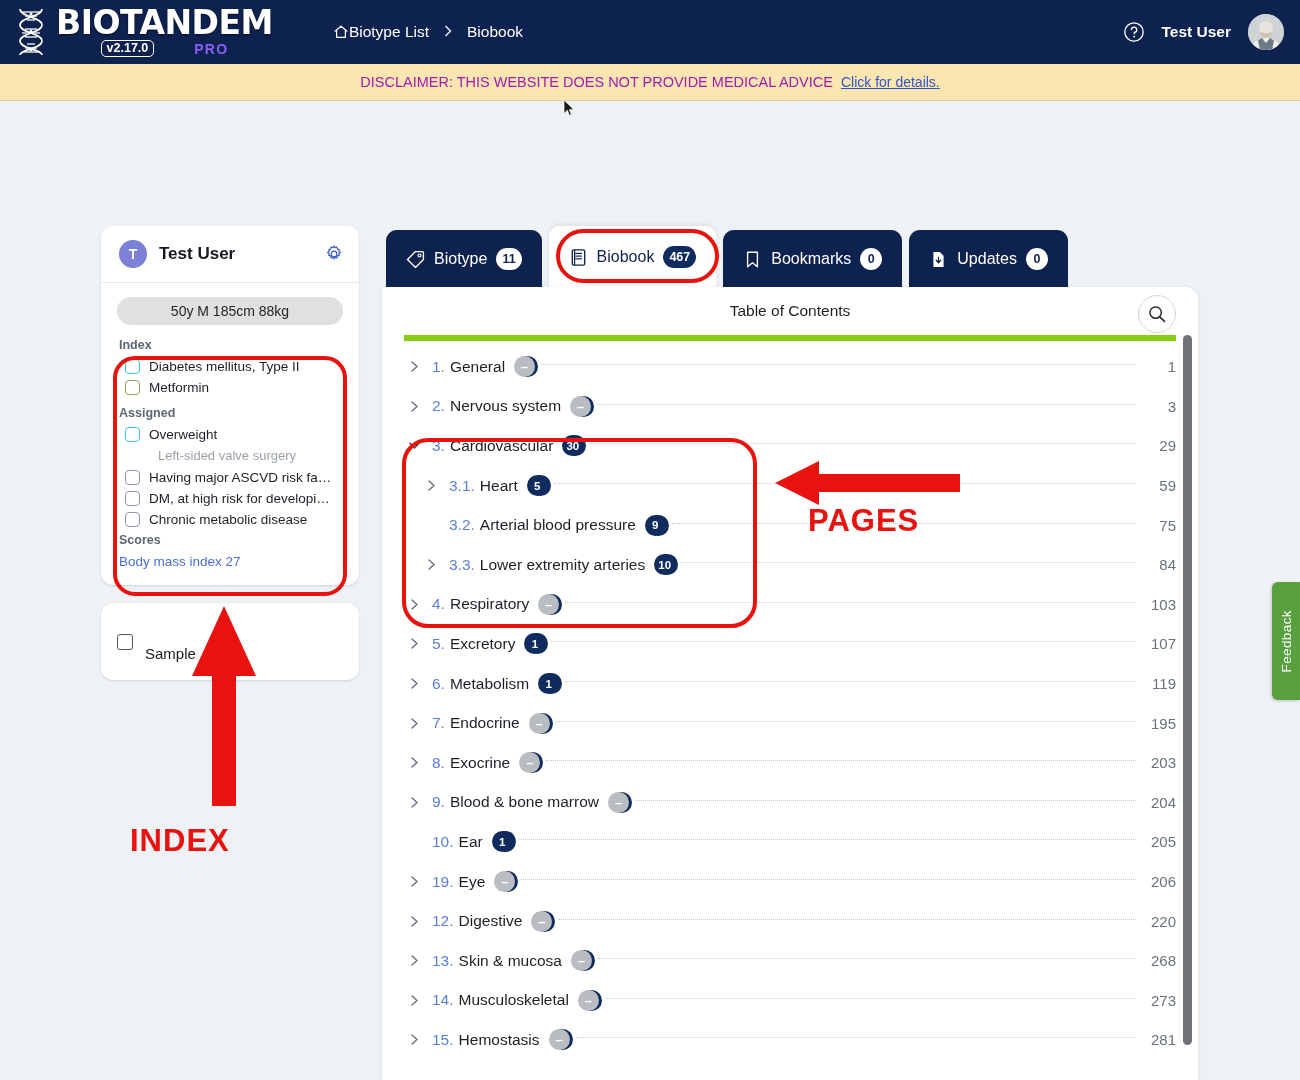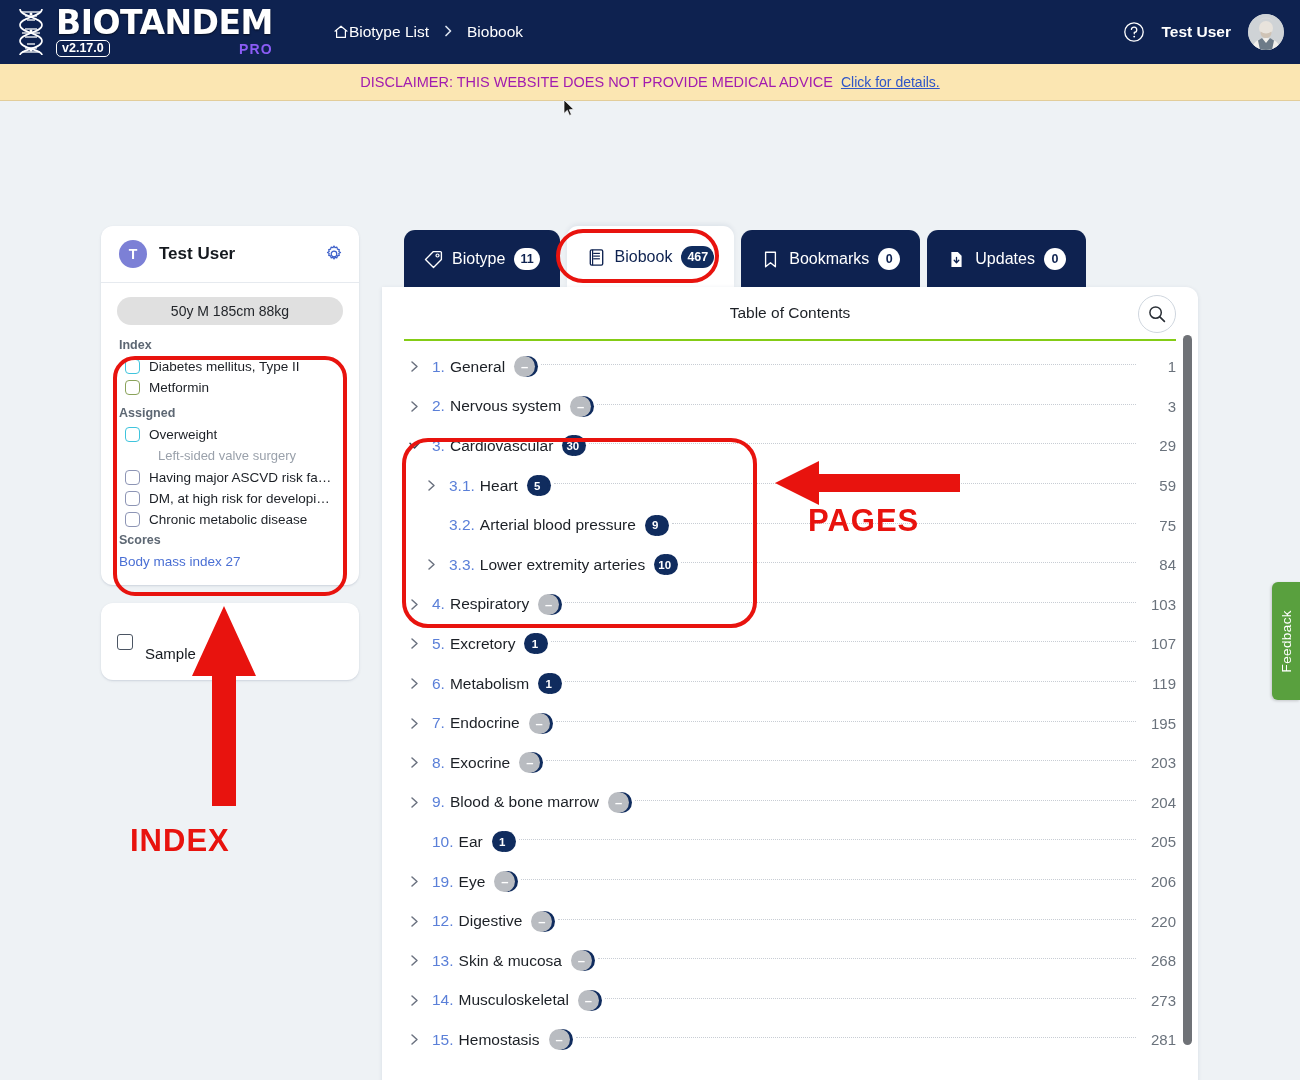--- a/index.html
+++ b/index.html
@@ -18,21 +18,21 @@
   }
   #logo-block { display: flex; align-items: center; padding-left: 14px; }
   #helix-icon { width: 34px; height: 50px; flex: none; }
   #logo-text-wrap { margin-left: 8px; position: relative; }
   #logo-wordmark {
     font-family: "DejaVu Sans", sans-serif;
     font-weight: bold; font-size: 33px; letter-spacing: -0.5px;
     color: #ffffff; line-height: 32px;
     text-shadow: 0 1px 2px rgba(0,0,0,.6);
   }
-  #logo-sub { display: flex; align-items: flex-end; justify-content: space-between; margin-top: 1px; }
+  #logo-sub { display: flex; align-items: flex-end; justify-content: center; margin-top: 1px; }
   #logo-version {
     border: 1.5px solid #fff; border-radius: 5px; color: #fff;
     font-size: 12.5px; font-weight: bold; padding: 0px 5px 1px; line-height: 14px;
   }
   #logo-pro {
     color: #8b5cf6; font-weight: bold; font-size: 14px; letter-spacing: 1.2px;
     margin-left: 40px;
   }
 
   #breadcrumb { display: flex; align-items: center; margin-left: 60px; gap: 13px; }
@@ -120,21 +120,21 @@
   #score-row { font-size: 13.5px; color: #4a6fd4; margin-left: 2px; cursor: pointer; }
 
   #sample-card { margin-top: 18px; padding: 18px 16px; display: flex; align-items: center; }
   #sample-chk {
     width: 16px; height: 16px; border: 1.6px solid #4b5563; border-radius: 3px;
     background: #fff; flex: none; cursor: pointer;
   }
   #sample-label { font-size: 15px; color: #15191f; margin-left: 12px; margin-top: 24px; }
 
   
-  #tabs { position: absolute; left: 404px; top: 125px; display: flex; align-items: flex-end; }
+  #tabs { position: absolute; left: 386px; top: 125px; display: flex; align-items: flex-end; }
   .tab {
     background: #0e2250; color: #fff; border-radius: 11px 11px 0 0;
     height: 58px; display: flex; align-items: center; gap: 9px;
     padding: 0 20px; cursor: pointer; margin-right: 7px;
     font-size: 16px;
   }
   .tab.active {
     background: #ffffff; color: #0e2250; height: 62px;
     box-shadow: 0 -2px 5px rgba(20,40,80,.07);
   }
@@ -148,21 +148,21 @@
 
   
   #main-panel {
     position: absolute; left: 382px; top: 186px; width: 816px; height: 873px;
     background: #fff; border-radius: 0 12px 12px 12px;
     box-shadow: 0 1px 4px rgba(20,40,80,.10);
     overflow: hidden;
   }
   #toc-head {
     height: 54px; position: relative; display: flex; align-items: center;
-    justify-content: center; border-bottom: 2px solid #84cc16; margin: 0 22px;
+    justify-content: center; border-bottom: 6px solid #84cc16; margin: 0 22px;
   }
   #toc-title { font-size: 15.5px; color: #1c2026; }
   #toc-search {
     position: absolute; right: 0; top: 8px; width: 38px; height: 38px;
     border: 1px solid #cfd6de; border-radius: 50%;
     display: flex; align-items: center; justify-content: center; cursor: pointer;
     background: #fff;
   }
 
   #toc-list { padding: 6px 22px 0 22px; position: relative; }

